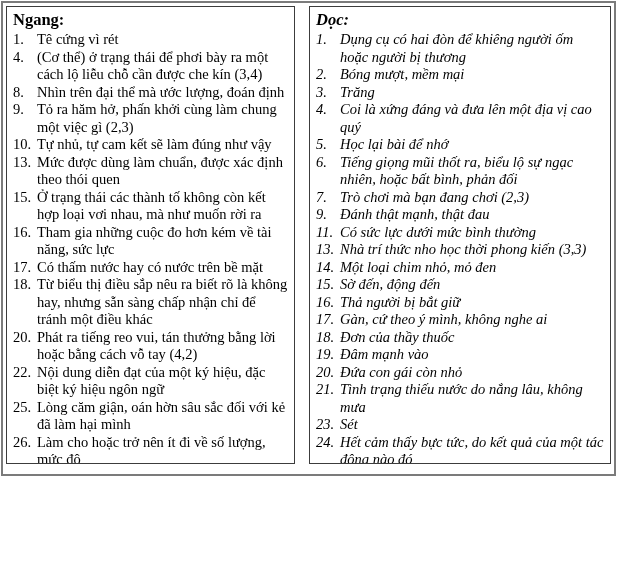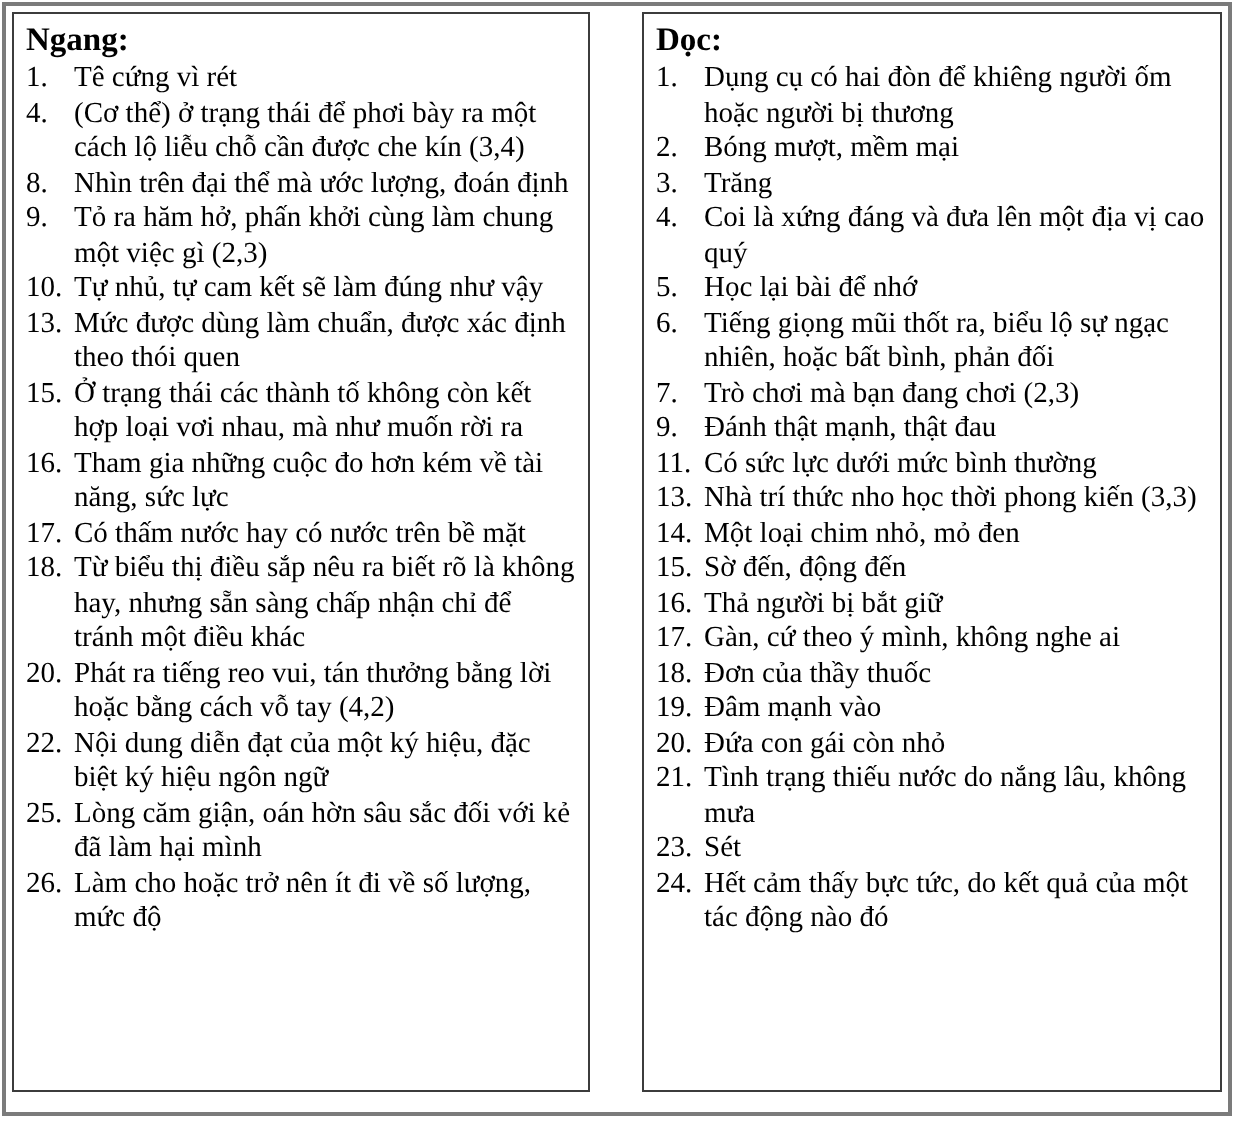--- a/index.html
+++ b/index.html
@@ -9,37 +9,37 @@
     height: 569px;
     background: #ffffff;
     font-family: "Liberation Serif", "DejaVu Serif", serif;
     color: #000000;
   }
   .page {
     position: absolute;
     left: 1px;
     top: 1px;
     width: 615px;
-    height: 557px;
+    height: 475px;
     box-sizing: border-box;
     border: 2px solid #7b7b7b;
     padding: 3px 3px 10px 3px;
     display: flex;
-    gap: 26px;
+    gap: 14px;
     background: #ffffff;
   }
   .cell {
     box-sizing: border-box;
     border: 1px solid #3c3c3c;
     padding: 2px 4px 2px 4px;
     overflow: hidden;
     background: #ffffff;
   }
   .cell.across { flex: 0 0 289px; }
-  .cell.down   { flex: 1 1 auto; }
+  .cell.down   { flex: 1 1 auto; font-style: italic; }
   .heading {
     font-weight: bold;
     font-size: 16.5px;
     line-height: 21px;
     padding-left: 2px;
     margin-bottom: 1px;
   }
   .clue {
     display: flex;
     font-size: 14.5px;

